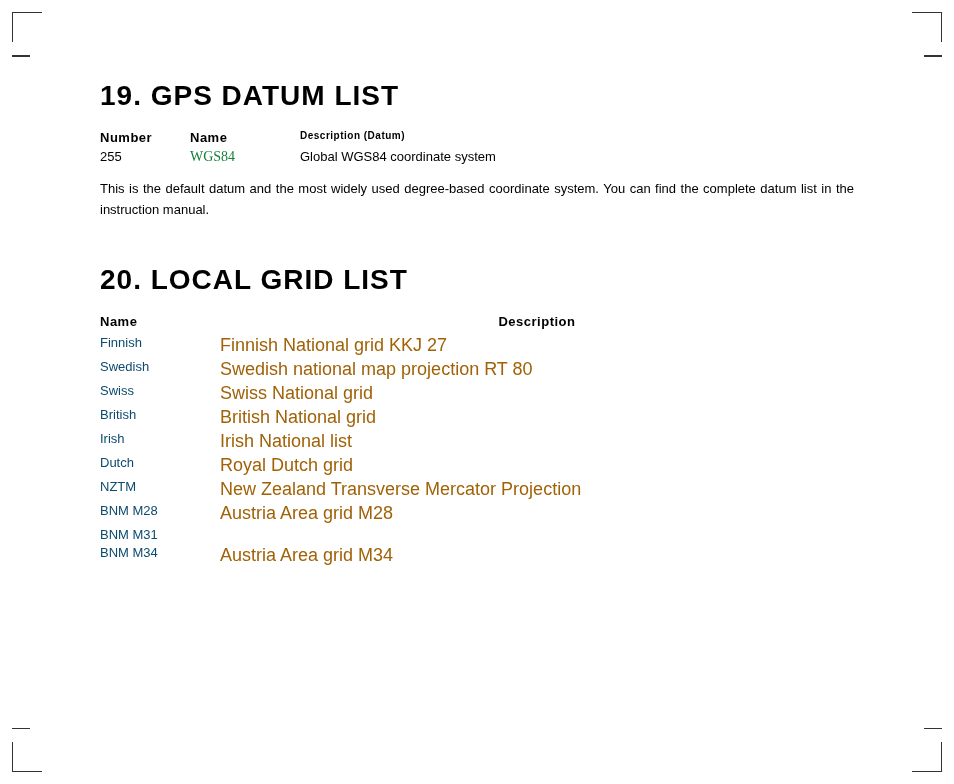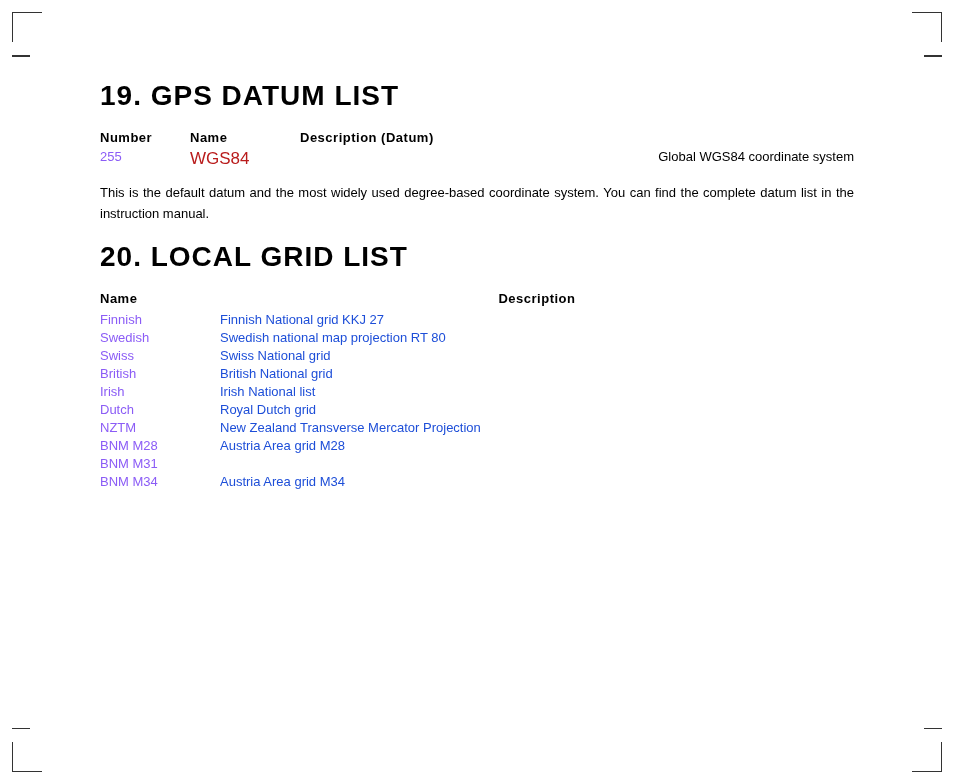--- a/index.html
+++ b/index.html
@@ -93,66 +93,65 @@
       width: 110px;
       font-size: 13px;
       font-weight: bold;
       letter-spacing: 0.5px;
       color: #000;
       font-family: Arial, Helvetica, sans-serif;
     }
 
     .col-desc-h {
       flex: 1;
-      font-size: 13px;
+      font-size: 10px;
       font-weight: bold;
       letter-spacing: 0.5px;
       color: #000;
       font-family: Arial, Helvetica, sans-serif;
     }
 
     .table-row {
       display: flex;
       gap: 0;
       margin-bottom: 2px;
     }
 
     .col-number {
       width: 90px;
       font-size: 13px;
-      color: #8b5cf6;
+      color: #000000;
       font-family: Arial, Helvetica, sans-serif;
     }
 
     .col-name {
       width: 110px;
-      font-size: 17px;
-      color: #b91c1c;
-      font-family: Liberation Sans, sans-serif;
+      font-size: 14px;
+      color: #15803d;
+      font-family: Liberation Serif, serif;
     }
 
     .col-desc {
       flex: 1;
       font-size: 13px;
       color: #000;
       font-family: Arial, Helvetica, sans-serif;
-      text-align: right;
     }
 
     .description-text {
       font-size: 13px;
       color: #000;
       line-height: 1.6;
       margin-top: 14px;
       font-family: Arial, Helvetica, sans-serif;
       text-align: justify;
     }
 
     .section2 {
-      margin-top: 16px;
+      margin-top: 43px;
     }
 
     .grid-table-header {
       display: flex;
       gap: 0;
       margin-bottom: 6px;
     }
 
     .grid-col-name-h {
       width: 120px;
@@ -175,28 +174,28 @@
 
     .grid-table-row {
       display: flex;
       gap: 0;
       margin-bottom: 3px;
     }
 
     .grid-col-name {
       width: 120px;
       font-size: 13px;
-      color: #8b5cf6;
+      color: #0c4a6e;
       font-family: Arial, Helvetica, sans-serif;
     }
 
     .grid-col-desc {
       flex: 1;
-      font-size: 13px;
-      color: #1d4ed8;
+      font-size: 18px;
+      color: #a16207;
       font-family: Arial, Helvetica, sans-serif;
     }
   </style>
 </head>
 <body>
 
 <div class="corner corner-tl"></div>
 <div class="corner corner-tr"></div>
 <div class="corner corner-bl"></div>
 <div class="corner corner-br"></div>

